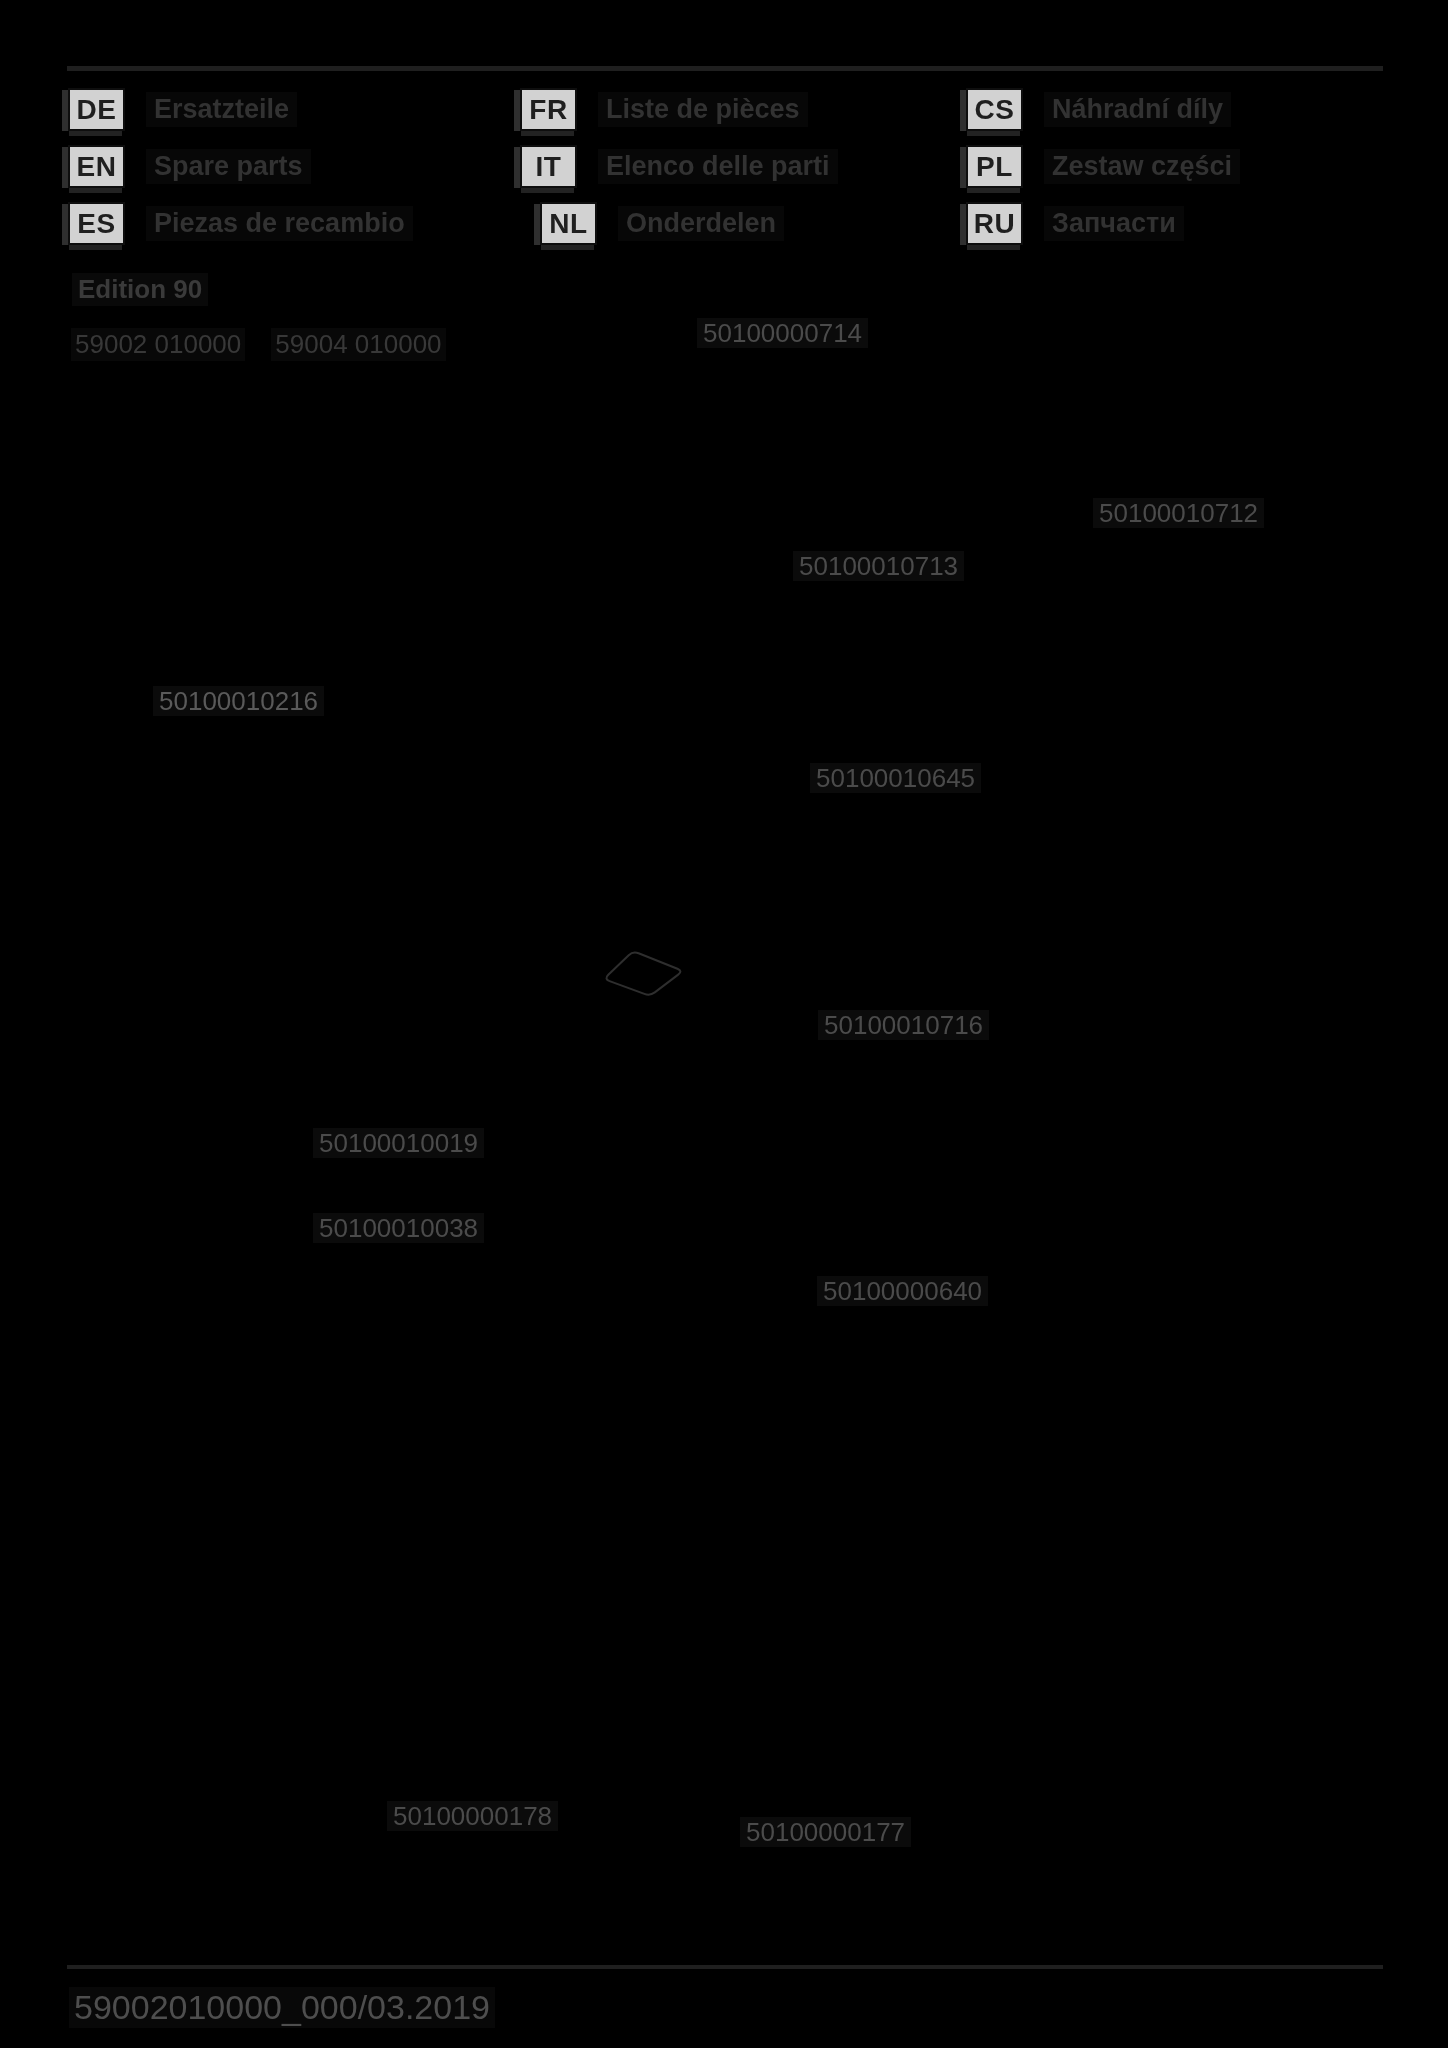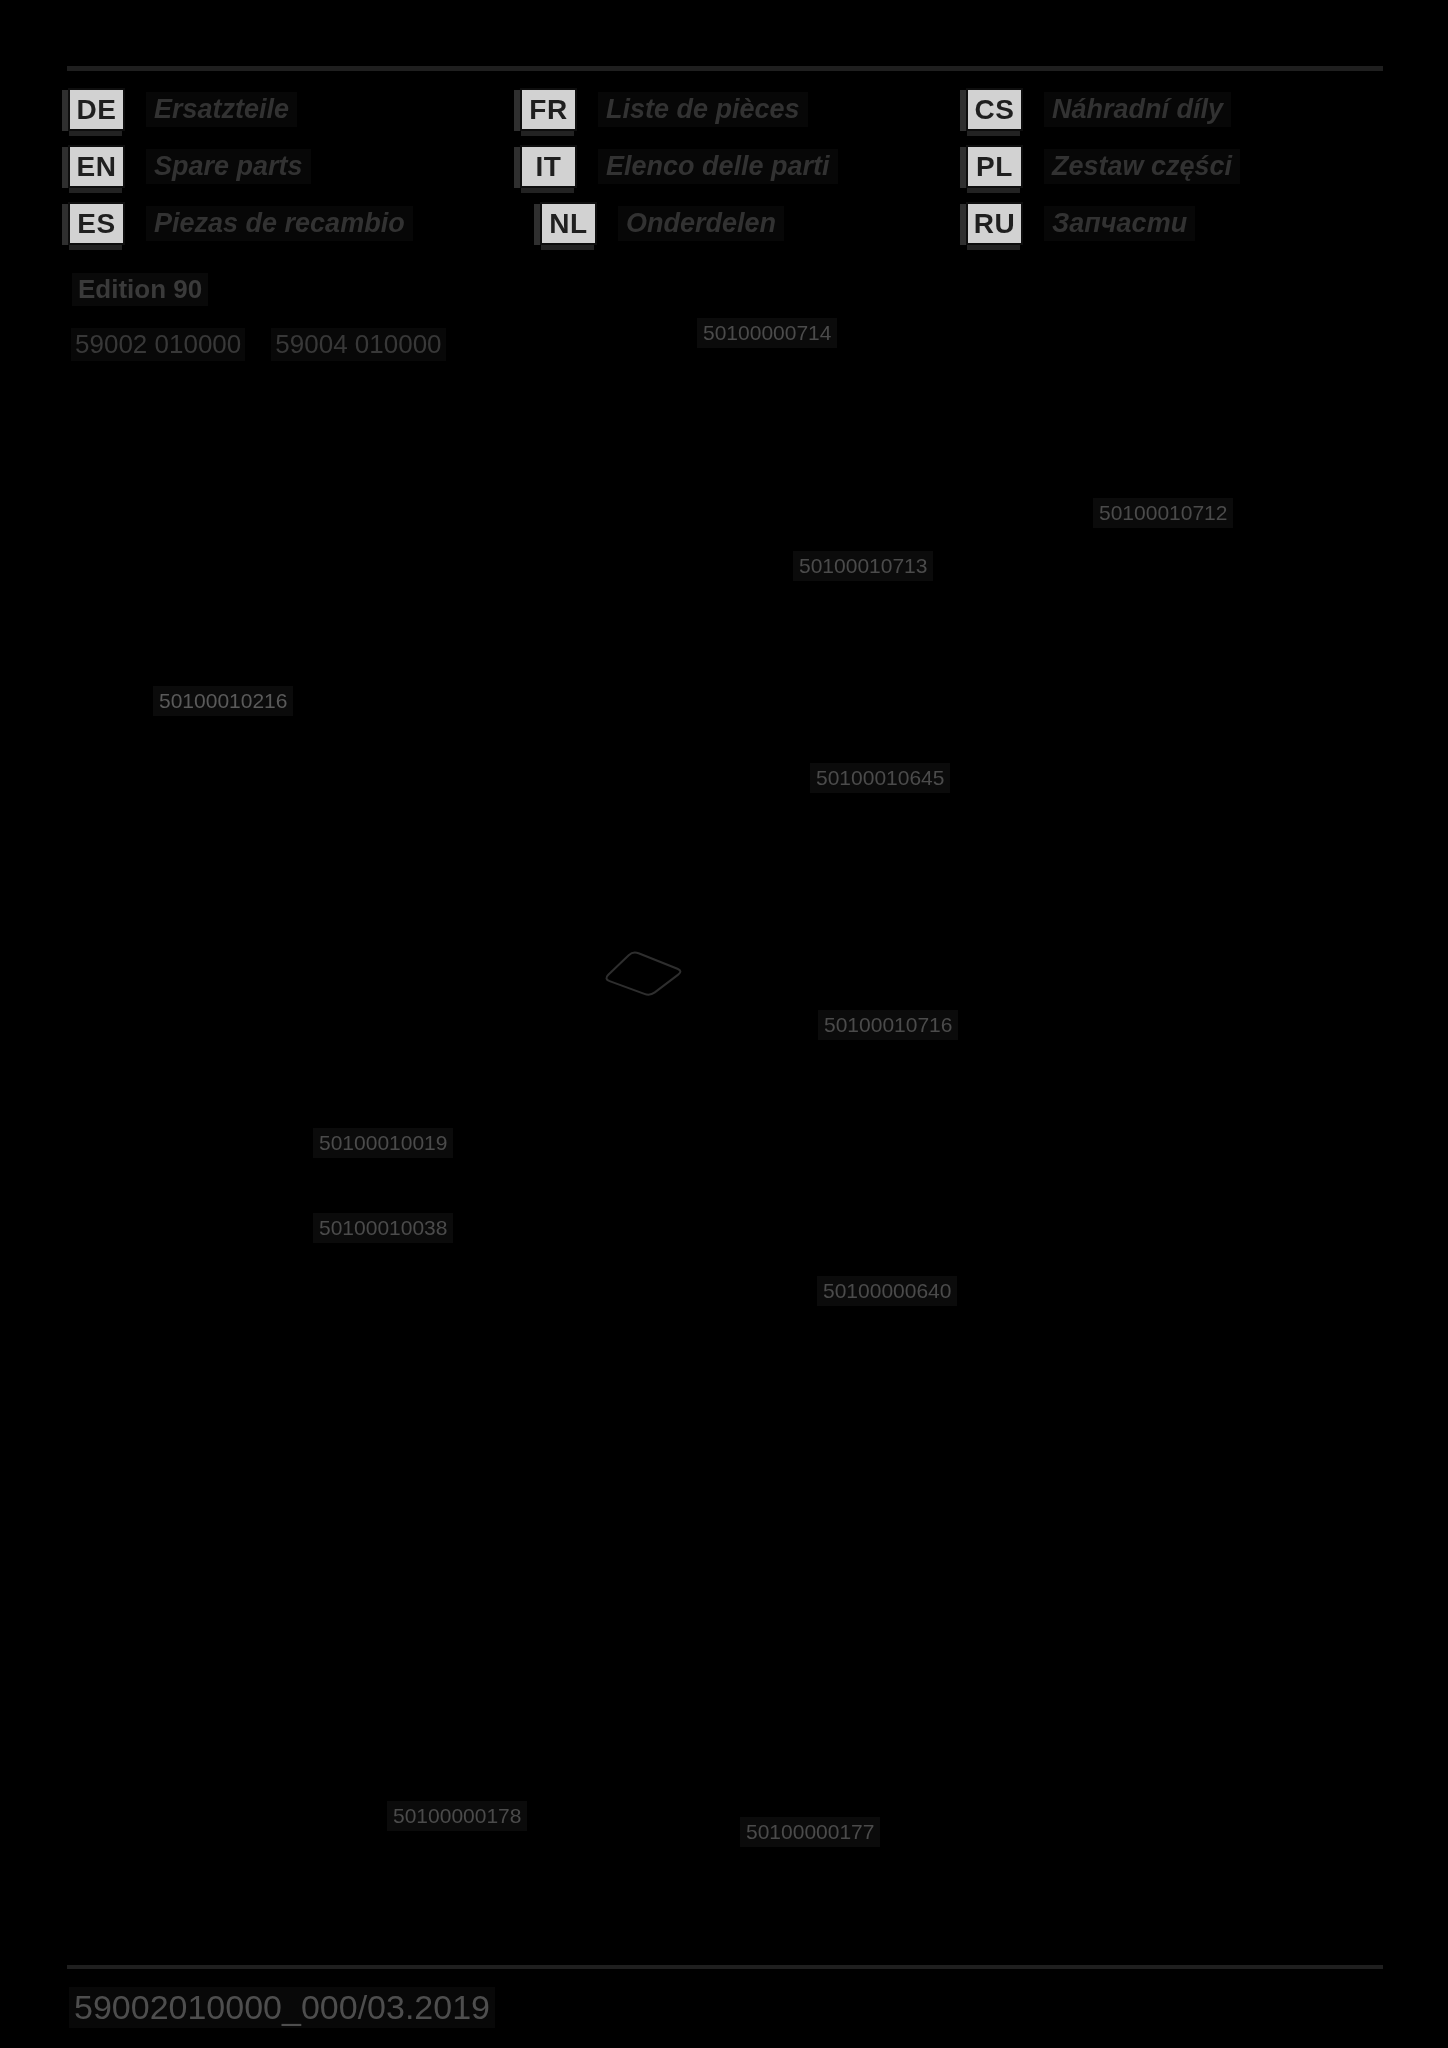--- a/index.html
+++ b/index.html
@@ -24,36 +24,36 @@
     width:57px;height:43px;flex:0 0 57px;
     background:#d2d2d2;color:#1f1f1f;
     border:2px solid #0e0e0e;box-sizing:border-box;
     display:flex;align-items:center;justify-content:center;
     font-size:28px;font-weight:bold;letter-spacing:0.5px;
     box-shadow:-7px 1px 0 -1px #2f2f2f, -1px 7px 0 -2px #222;
   }
   .lang-label{
     color:#323232;font-size:27px;font-weight:bold;
     background:rgba(255,255,255,0.028);
-    padding:2px 8px;white-space:nowrap;font-style:italic;
+    padding:2px 8px;white-space:nowrap;
   }
   .edition{
     position:absolute;left:72px;top:273px;
     color:#3a3a3a;font-size:26px;font-weight:bold;
     background:rgba(255,255,255,0.035);padding:1px 6px;
   }
   .model-codes{
     position:absolute;left:71px;top:328px;
     display:flex;gap:26px;
     color:#383838;font-size:26px;
   }
   .model-codes span{background:rgba(255,255,255,0.03);padding:1px 4px;}
   .part{
     position:absolute;
-    color:#4b4b4b;font-size:21px;line-height:28px;
+    color:#4b4b4b;font-size:26px;line-height:28px;
     background:rgba(255,255,255,0.045);
     padding:1px 6px;white-space:nowrap;
   }
   .part.bright{color:#5a5a5a;}
   .outline-shape{position:absolute;left:600px;top:948px;}
   .footer-code{
     position:absolute;left:69px;top:1987px;
     color:#4e4e4e;font-size:34px;
     background:rgba(255,255,255,0.03);padding:1px 5px;
   }

